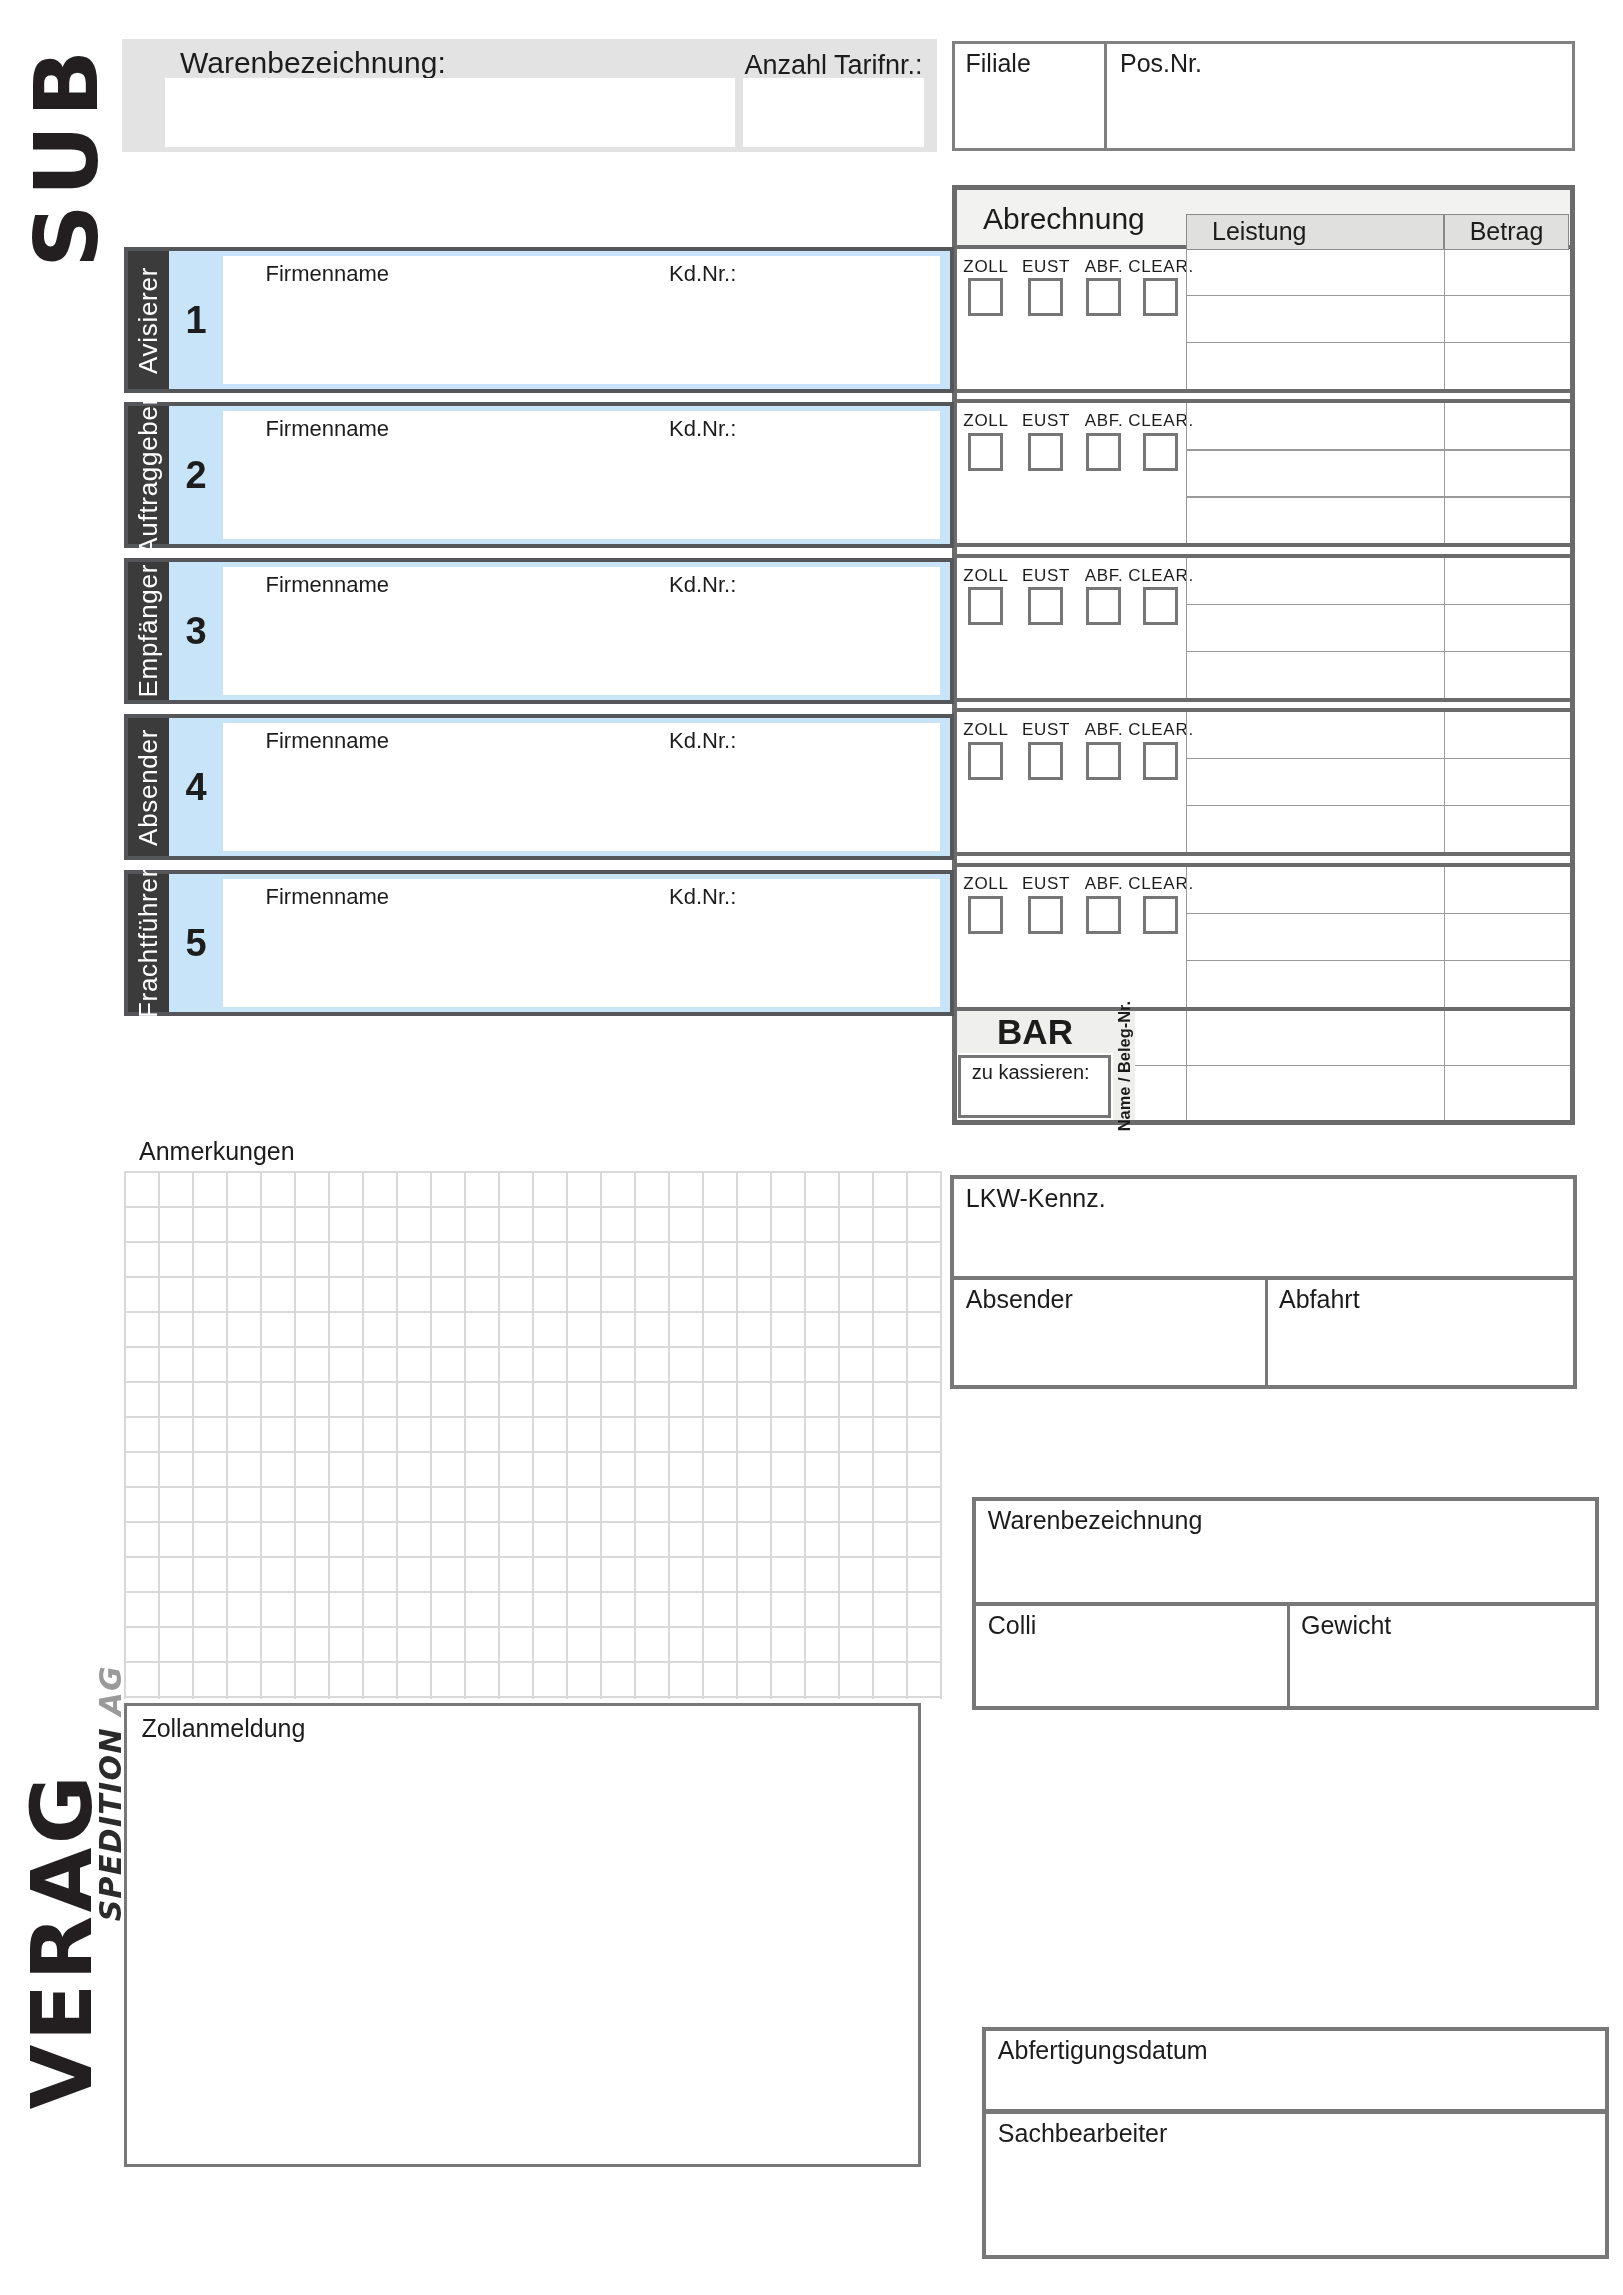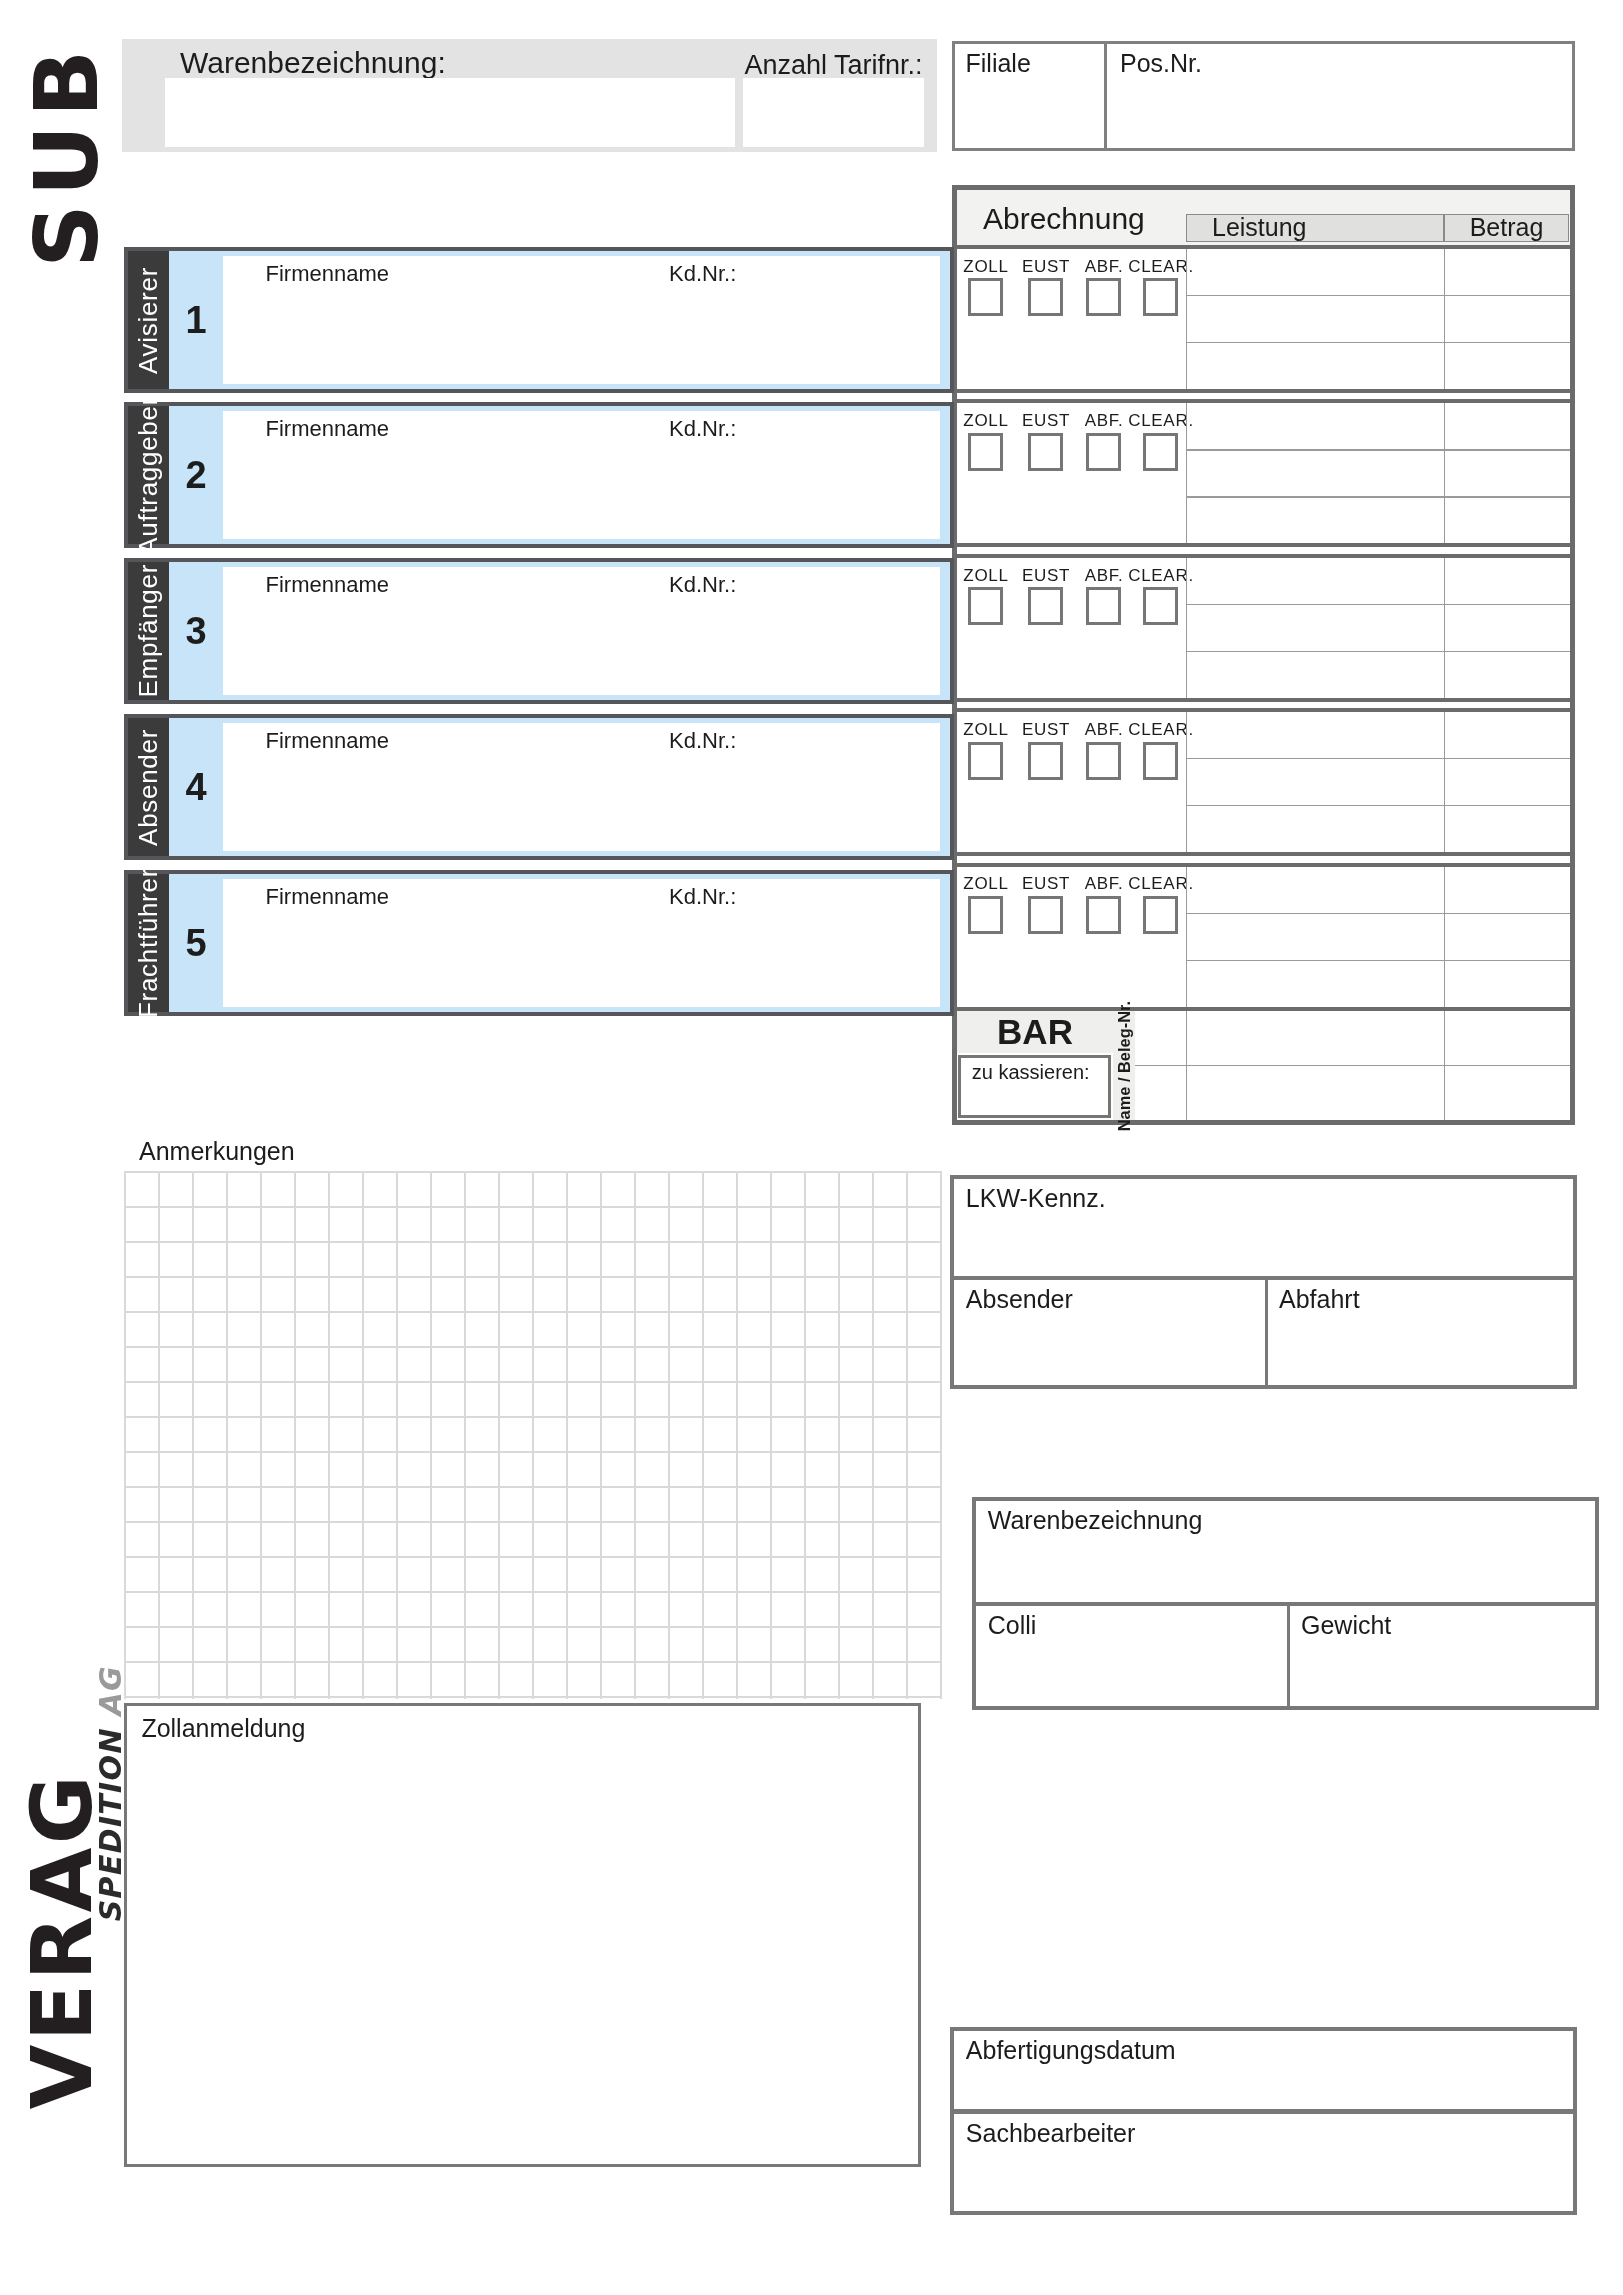--- a/index.html
+++ b/index.html
@@ -20,21 +20,21 @@
   
   .filiale-box{position:absolute;left:952px;top:41px;width:623px;height:110px;border:3.9px solid #808080;box-sizing:border-box;background:#fff;}
   .filiale-div{position:absolute;left:149px;top:0;bottom:0;width:3.3px;background:#808080;}
   .filiale-label{position:absolute;left:10.5px;top:5.2px;font-size:25px;}
   .posnr-label{position:absolute;left:165px;top:5.2px;font-size:25px;}
 
   
   .abr-table{position:absolute;left:952px;top:185px;width:623px;height:940px;border:5.2px solid #6b6b6b;box-sizing:border-box;background:#fff;}
   .abr-header{height:55px;background:#f2f2f0;border-bottom:4.6px solid #6b6b6b;position:relative;}
   .abr-title{position:absolute;left:26px;top:11.8px;font-size:30px;}
-  .hcell{position:absolute;top:23.6px;height:28px;background:#e0e0de;border:1.3px solid #8a8a8a;box-sizing:border-box;display:flex;align-items:center;font-size:25px;}
+  .hcell{position:absolute;top:23.6px;height:36px;background:#e0e0de;border:1.3px solid #8a8a8a;box-sizing:border-box;display:flex;align-items:center;font-size:25px;}
   .h-leistung{left:229px;width:258px;padding-left:25px;}
   .h-betrag{left:487px;width:125px;justify-content:center;}
   .abr-band{height:140px;position:relative;}
   .abr-sep{height:14.4px;border-top:4.6px solid #6b6b6b;border-bottom:4.6px solid #6b6b6b;box-sizing:border-box;background:#fff;}
   .abr-line{height:4.6px;background:#6b6b6b;}
   .vdiv{position:absolute;top:0;bottom:0;width:1.3px;background:#9a9a9a;}
   .vdiv.a{left:229px;} .vdiv.b{left:487px;}
   .hdiv{position:absolute;left:229px;right:0;height:1.3px;background:#9a9a9a;}
   .hdiv.r1{top:46px;} .hdiv.r2{top:93px;}
   .cb-label{position:absolute;top:7.9px;transform:translateX(-50%);font-size:17px;letter-spacing:0.7px;}
@@ -69,21 +69,21 @@
 
   
   .rbox{position:absolute;left:950px;width:627px;border:4.6px solid #787878;box-sizing:border-box;background:#fff;}
   .rbox .lbl{position:absolute;font-size:25px;}
   .lkw-box{top:1175px;height:214px;padding-left:40px;}
   .lkw-hdiv{position:absolute;left:0;right:0;top:97px;height:3.9px;background:#787878;}
   .lkw-vdiv{position:absolute;left:311px;top:97px;bottom:0;width:2.6px;background:#787878;}
   .ware-box{top:1497px;height:213px;margin-left:22px;}
   .ware-hdiv{position:absolute;left:0;right:0;top:101px;height:3.9px;background:#787878;}
   .ware-vdiv{position:absolute;left:311px;top:101px;bottom:0;width:2.6px;background:#787878;}
-  .abfd-box{top:2027px;height:188px;}
+  .abfd-box{top:2027px;height:232px;margin-left:32px;}
   .abfd-hdiv{position:absolute;left:0;right:0;top:78px;height:4.6px;background:#787878;}
 
   
   .zoll-box{position:absolute;left:124px;top:1703px;width:797px;height:464px;border:3.3px solid #787878;box-sizing:border-box;background:#fff;}
   .zoll-label{position:absolute;left:14.4px;top:7.9px;font-size:25px;}
 
   
   .logo-verag{position:absolute;left:26px;top:1728px;width:72px;height:425px;display:flex;align-items:center;justify-content:center;}
   .logo-verag .vtext{font-family:"DejaVu Sans",sans-serif;font-size:84px;font-weight:900;letter-spacing:3.3px;color:#231f20;line-height:1;}
   .logo-sped{position:absolute;left:93px;top:1665px;width:35px;height:258px;display:flex;align-items:flex-start;justify-content:center;}

